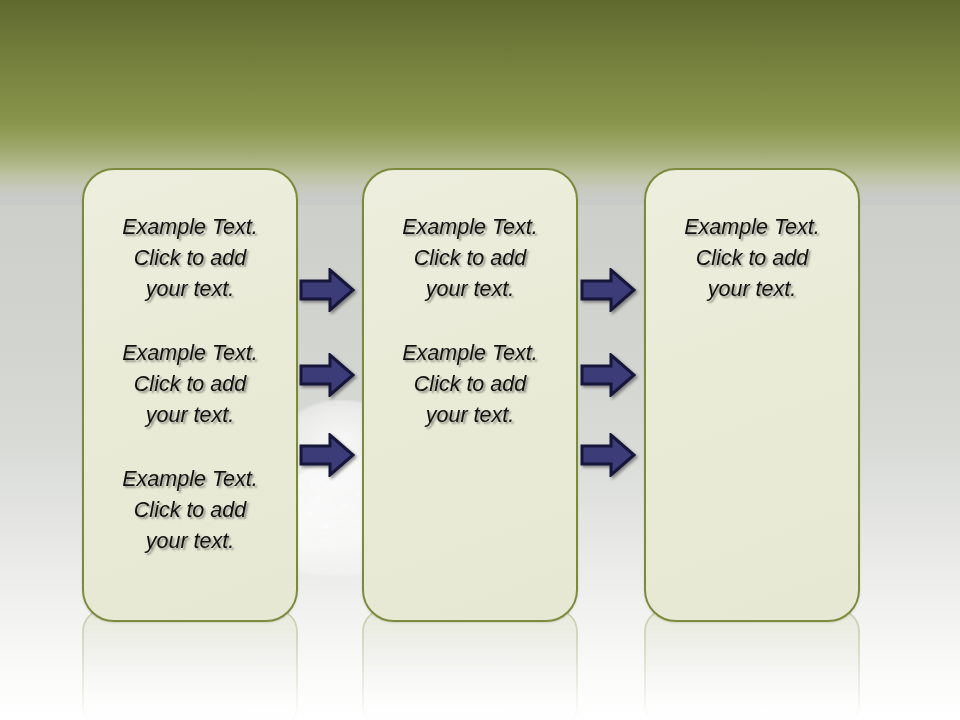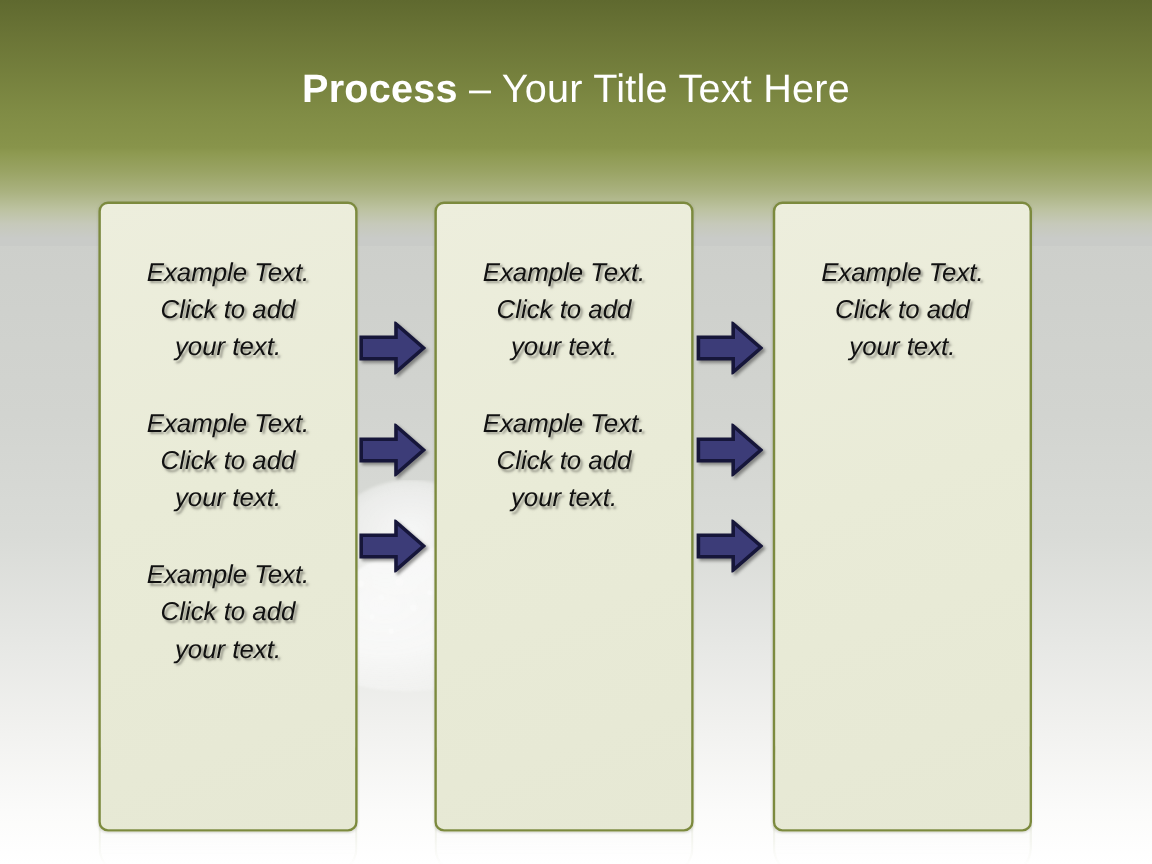--- a/index.html
+++ b/index.html
@@ -111,23 +111,23 @@
     font-family: "Liberation Sans", sans-serif;
   }
   .slide-title .t-bold { font-weight: 700; }
   .slide-title .t-reg  { font-weight: 400; }
 
   
   .proc-box {
     position: absolute;
     top: 168px;
     width: 216px;
-    height: 525px;
+    height: 454px;
     border: 2px solid #7c8a3e;
-    border-radius: 8px;
+    border-radius: 32px;
     background: linear-gradient(160deg, #edeedd 0%, #e9ebd7 45%, #e6e8d4 100%);
     box-sizing: border-box;
     box-shadow: 0 1px 2px rgba(90,95,70,0.20);
   }
   #box-1 { left: 82px; }
   #box-2 { left: 362px; }
   #box-3 { left: 644px; }
 
   .box-inner {
     position: relative;
@@ -195,21 +195,20 @@
     <div class="drop" style="left:48px;top:96px;width:4px;height:4px;"></div>
     <div class="drop" style="left:62px;top:82px;width:6px;height:6px;"></div>
     <div class="drop" style="left:40px;top:112px;width:4px;height:4px;"></div>
     <div class="drop" style="left:74px;top:104px;width:5px;height:5px;"></div>
     <div class="drop" style="left:56px;top:124px;width:4px;height:4px;"></div>
     <div class="drop" style="left:88px;top:92px;width:4px;height:4px;"></div>
   </div>
 
   <div class="header-band"></div>
 
-  <div class="slide-title"><span class="t-bold">Process</span><span class="t-reg"> – Your Title Text Here</span></div>
 
   <div class="reflection" id="refl-1"></div>
   <div class="reflection" id="refl-2"></div>
   <div class="reflection" id="refl-3"></div>
 
   <div class="proc-box" id="box-1">
     <div class="box-inner">
       <div class="text-block">Example Text.
 Click  to add
 your text.</div>

